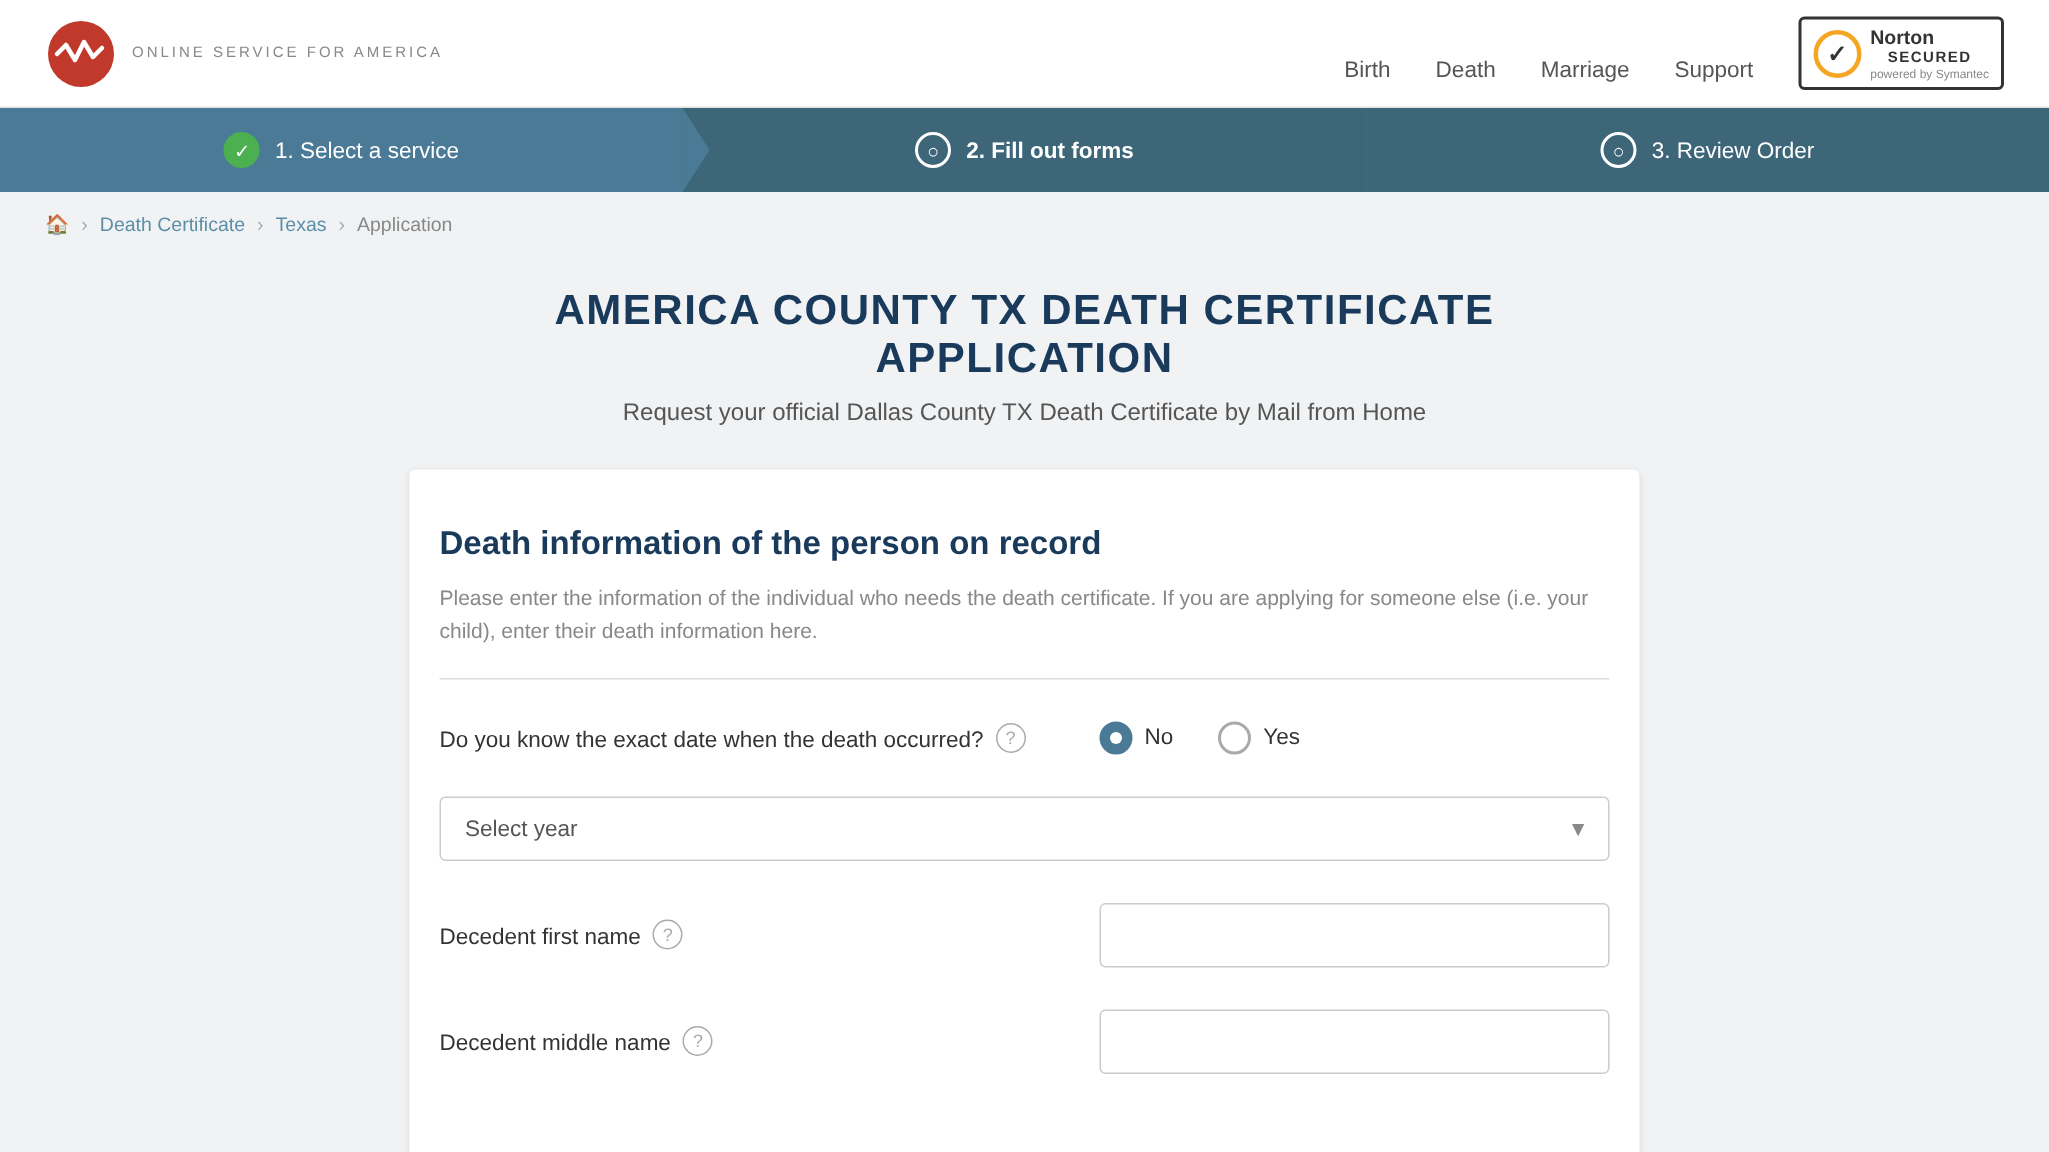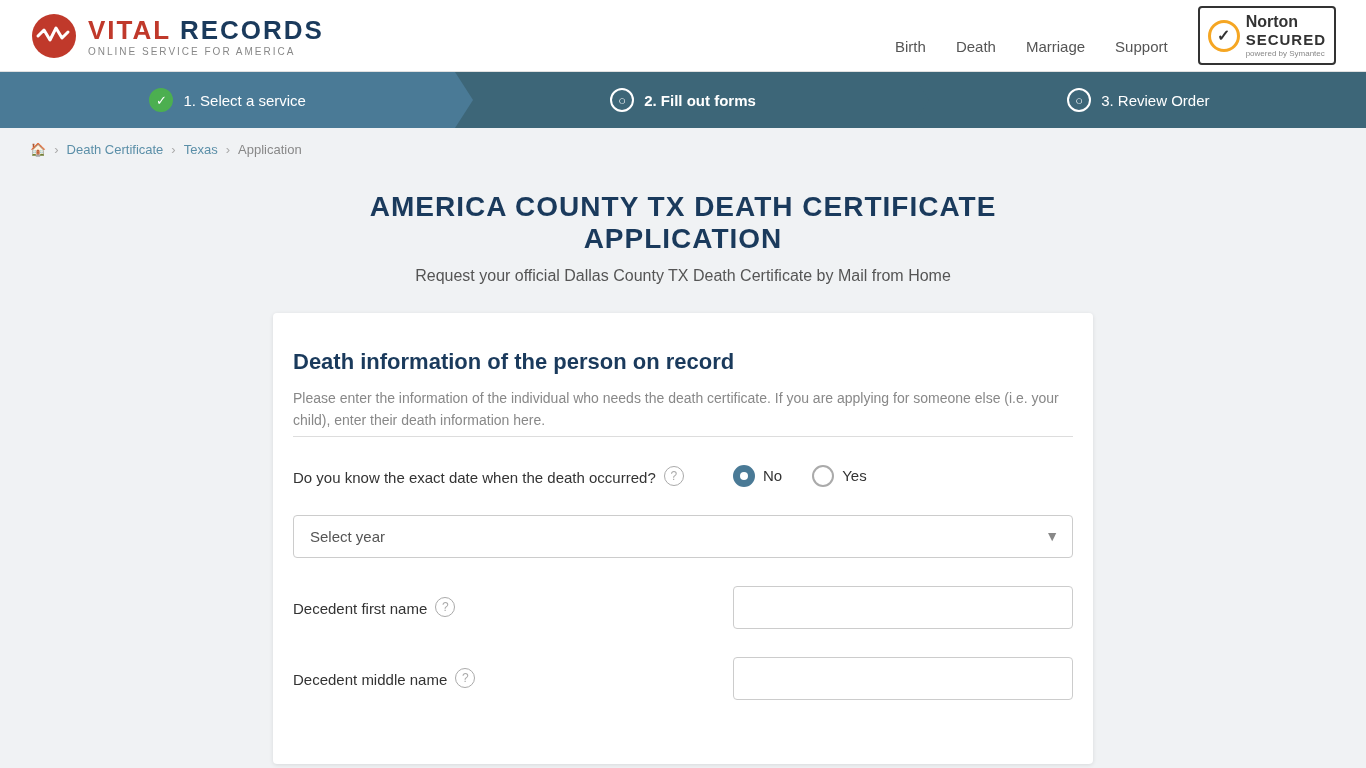--- a/index.html
+++ b/index.html
@@ -72,22 +72,22 @@
       justify-content: center;
       font-size: 16px;
       color: #333;
       font-weight: bold;
     }
     .norton-text {
       display: flex;
       flex-direction: column;
       line-height: 1.2;
     }
-    .norton-top { font-size: 16px; font-weight: bold; color: #333; }
-    .norton-secured { font-size: 15px; font-weight: 900; color: #333; letter-spacing: 1px; text-align: center; }
+    .norton-top { font-size: 13px; font-weight: bold; color: #333; }
+    .norton-secured { font-size: 10px; font-weight: 900; color: #333; letter-spacing: 1px; text-align: center; }
     .norton-powered { font-size: 8px; color: #888; }
 
     
     .progress-bar {
       background: #5b8fa8;
       display: flex;
       align-items: stretch;
       height: 56px;
     }
     .progress-step {
@@ -190,21 +190,21 @@
     }
     .form-section-title {
       font-size: 22px;
       font-weight: 700;
       color: #1a3a5c;
       margin-bottom: 12px;
     }
     .form-section-desc {
       font-size: 14px;
       color: #888;
-      margin-bottom: 4px;
+      margin-bottom: 20px;
       line-height: 1.6;
     }
     .form-divider {
       border: none;
       border-top: 1px solid #ddd;
       margin-bottom: 28px;
     }
 
     
     .form-row {
@@ -313,24 +313,20 @@
 <body>
 
 <header class="header">
   <div class="logo-area">
 
     <svg class="logo-icon" viewBox="0 0 48 48">
       <circle cx="24" cy="24" r="22" fill="#c0392b"></circle>
       <polyline points="8,24 14,18 20,28 26,16 32,26 38,20" fill="none" stroke="#fff" stroke-width="3" stroke-linecap="round" stroke-linejoin="round"></polyline>
     </svg>
     <div class="logo-text-wrapper">
-      <div class="logo-vital">
-        <span>VITAL</span>
-        <span style="color:#1a3a5c; font-weight:900;">RECORDS</span>
-      </div>
       <div class="logo-sub">ONLINE SERVICE FOR AMERICA</div>
     </div>
   </div>
 
   <nav class="nav-links">
     <a href="#" class="nav-link">Birth</a>
     <a href="#" class="nav-link">Death</a>
     <a href="#" class="nav-link">Marriage</a>
     <a href="#" class="nav-link">Support</a>
     <div class="norton-badge">

